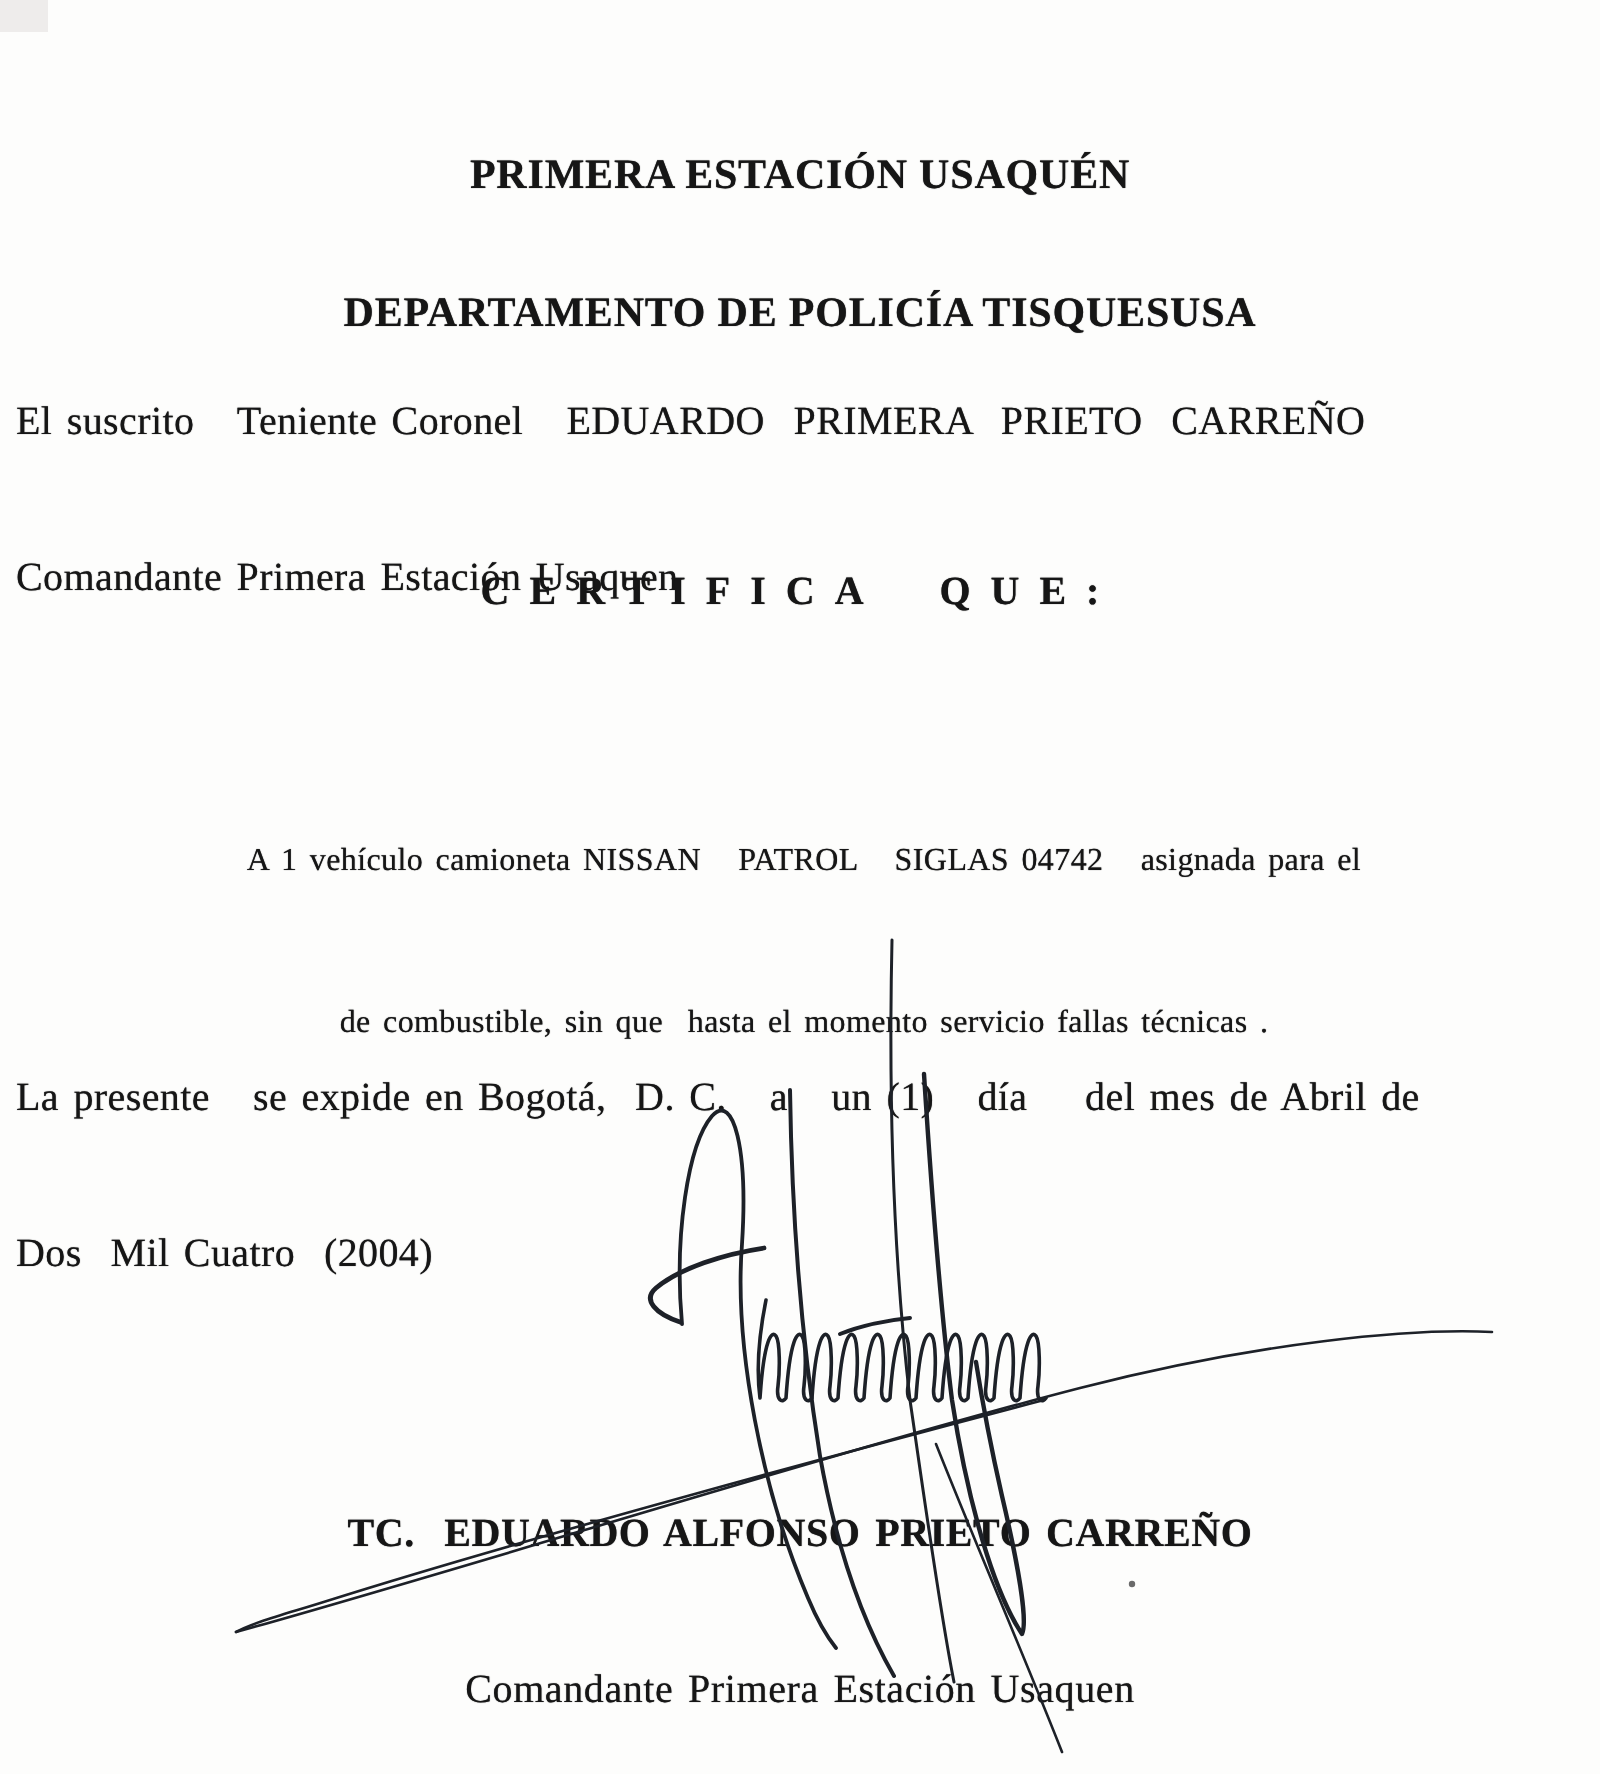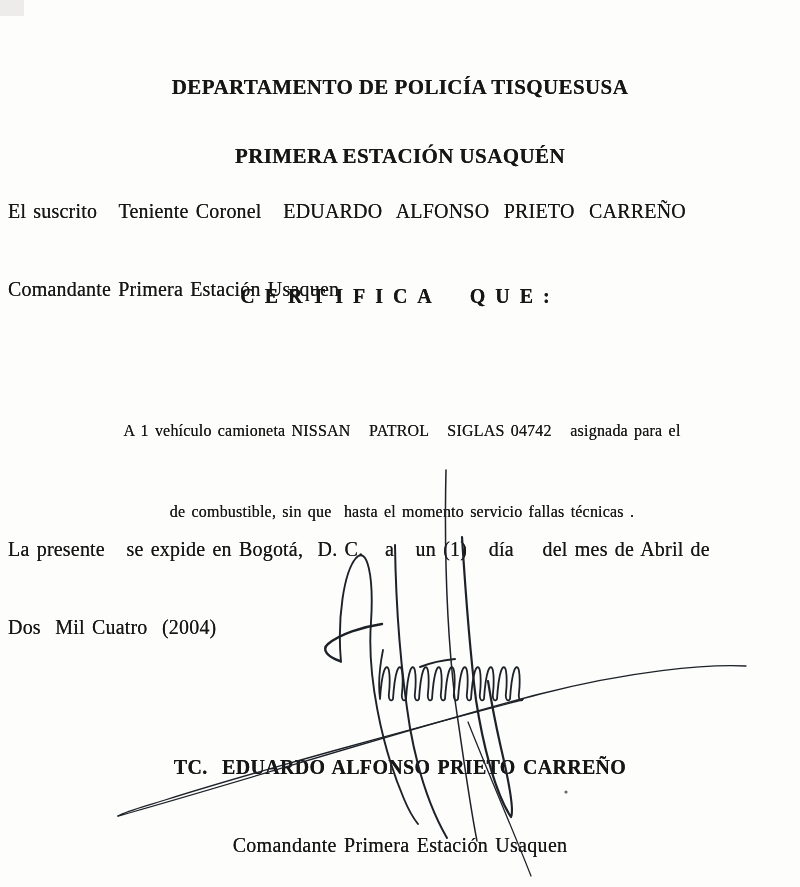--- a/index.html
+++ b/index.html
@@ -67,26 +67,26 @@
   }
 </style>
 </head>
 <body>
 
 <div class="page">
 
   <div class="corner-smudge"></div>
 
   <div class="doc-header scan-text">
+    <div>PRIMERA ESTACIÓN USAQUÉN</div>
     <div>DEPARTAMENTO DE POLICÍA TISQUESUSA</div>
-    <div>PRIMERA ESTACIÓN USAQUÉN</div>
   </div>
 
   <div class="intro scan-text">
-    <div>El suscrito   Teniente Coronel   EDUARDO  ALFONSO  PRIETO  CARREÑO</div>
+    <div>El suscrito   Teniente Coronel   EDUARDO  PRIMERA  PRIETO  CARREÑO</div>
     <div>Comandante Primera Estación Usaquen</div>
   </div>
 
   <div class="certifica scan-text">CERTIFICA QUE:</div>
 
   <div class="body-par scan-text">
     <div>A 1 vehículo camioneta NISSAN   PATROL   SIGLAS 04742   asignada para el</div>
     <div>de combustible, sin que  hasta el momento servicio fallas técnicas .</div>
   </div>
 

